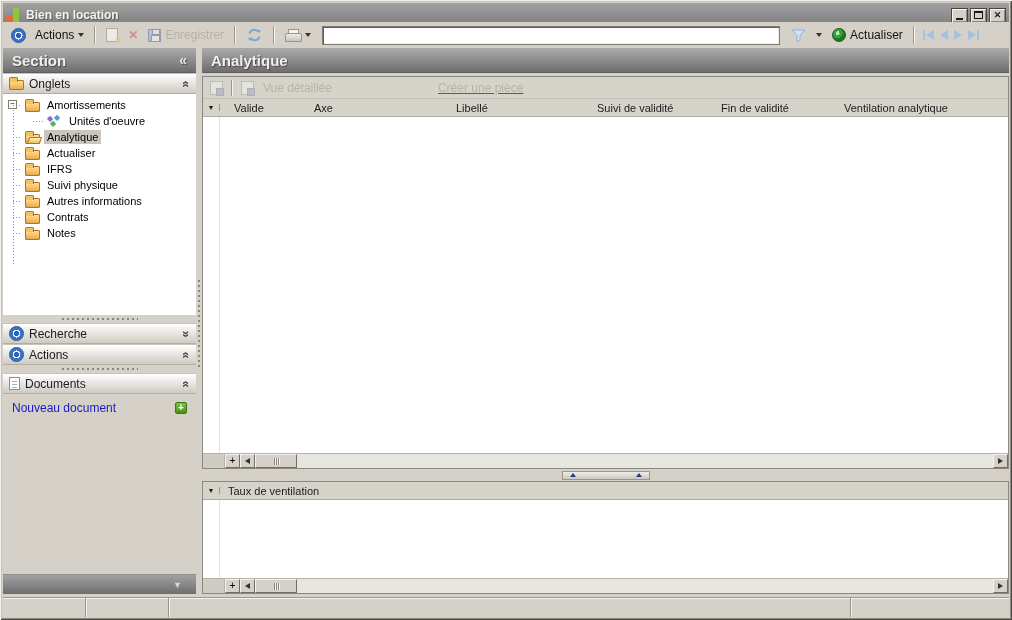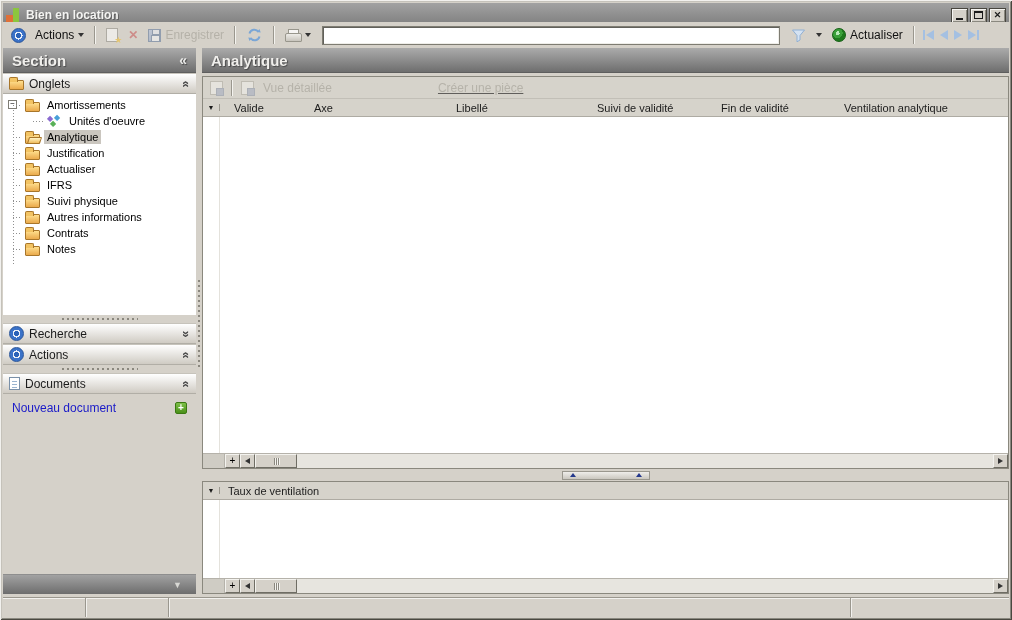--- a/index.html
+++ b/index.html
@@ -304,27 +304,20 @@
       </div>
 
       <div class="titem selected">
         <i class="stub"></i>
         <span class="ticon">
             <span class="icon-folder open"></span>
           </span>
         <span class="tlabel">Analytique</span>
       </div>
 
-      <div class="titem">
-        <i class="stub"></i>
-        <span class="ticon">
-            <span class="icon-folder"></span>
-          </span>
-        <span class="tlabel">Justification</span>
-      </div>
 
       <div class="titem">
         <i class="stub"></i>
         <span class="ticon">
             <span class="icon-folder"></span>
           </span>
         <span class="tlabel">Actualiser</span>
       </div>
 
       <div class="titem">

